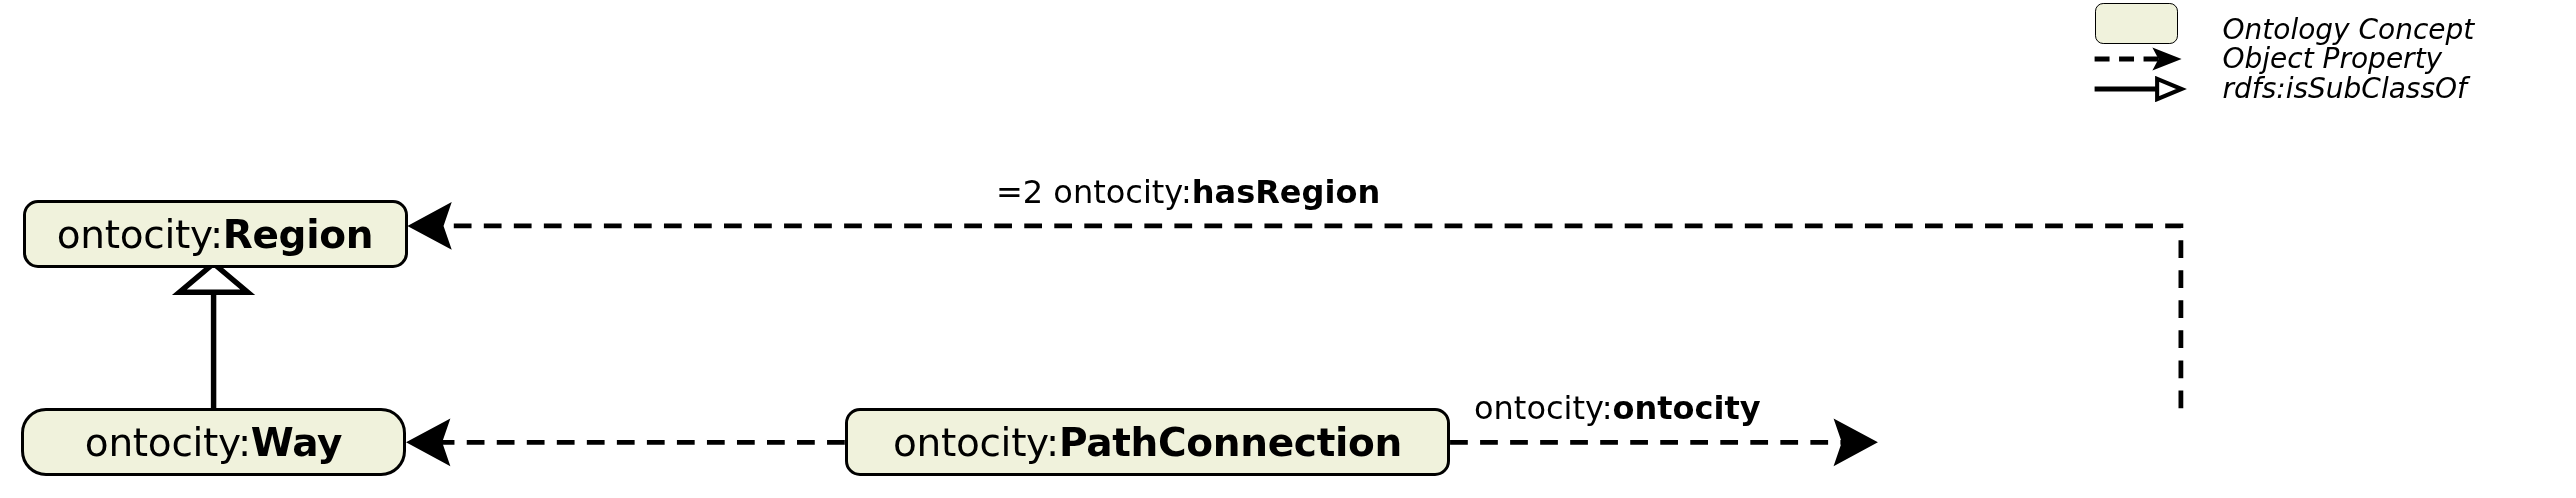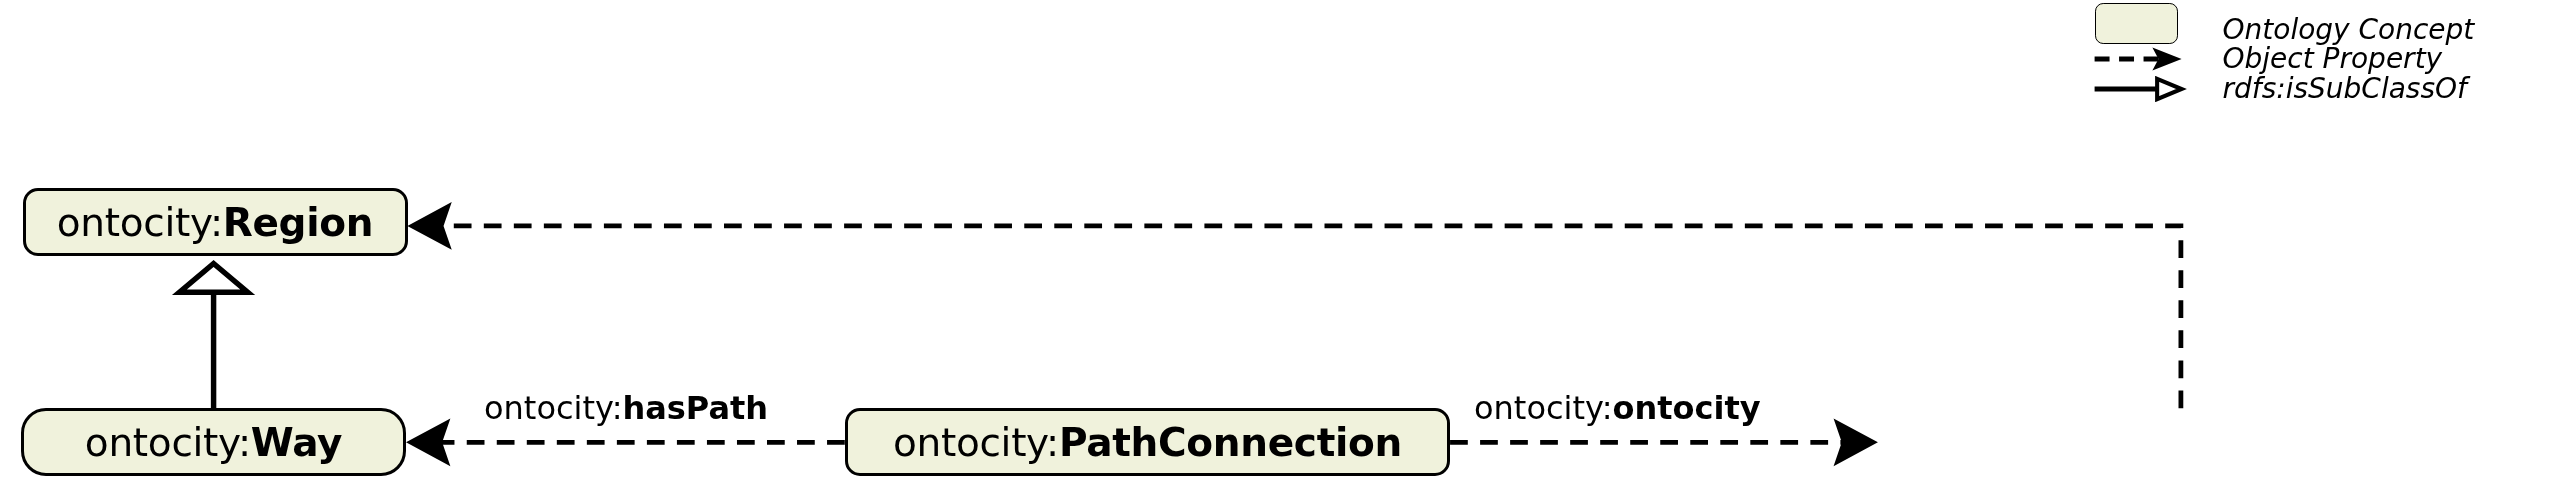--- a/index.html
+++ b/index.html
@@ -134,35 +134,35 @@
       <path d="M 2125,648 L 2700,648" fill="none" stroke="#000000" stroke-width="7" stroke-dasharray="26 18"></path>
       <path d="M 2752,648 L 2687,613 L 2699,648 L 2687,683 Z" fill="#000000"></path>
     </g>
 
     <g>
       <path d="M 313,598 L 313,428" fill="none" stroke="#000000" stroke-width="8"></path>
       <path d="M 313,386 L 363,428 L 263,428 Z" fill="#ffffff" stroke="#000000" stroke-width="8" stroke-linejoin="miter"></path>
     </g>
   </svg>
 
-  <div class="concept-box" style="left:22.5px; top:188px; width:385px; height:68px;">
+  <div class="concept-box" style="left:22.5px; top:200px; width:385px; height:68px;">
     <span class="concept-label"><span class="ns">ontocity:</span><span class="local">Region</span></span>
   </div>
 
   <div class="concept-box" style="left:21px; top:408px; width:385px; height:68px;border-radius:25px;">
     <span class="concept-label"><span class="ns">ontocity:</span><span class="local">Way</span></span>
   </div>
 
   <div class="concept-box" style="left:845px; top:408px; width:605px; height:68px;">
     <span class="concept-label"><span class="ns">ontocity:</span><span class="local">PathConnection</span></span>
   </div>
 
 
+  <div class="edge-label" style="left:996px; top:176px;"><span class="card">=2 </span><span class="ns">ontocity:</span><span class="local">hasRegion</span></div>
 
-  <div class="edge-label" style="left:484px; top:392px;"><span class="ns">ontocity:</span><span class="local">hasPath</span></div>
 
   <div class="edge-label" style="left:1474px; top:392px;"><span class="ns">ontocity:</span><span class="local">ontocity</span></div>
 
   <div id="legend">
 
     <div class="legend-row" style="top:17px;">
       <span class="legend-glyph">
         <span class="legend-swatch"></span>
       </span>
       <span class="legend-text">Ontology Concept</span>

